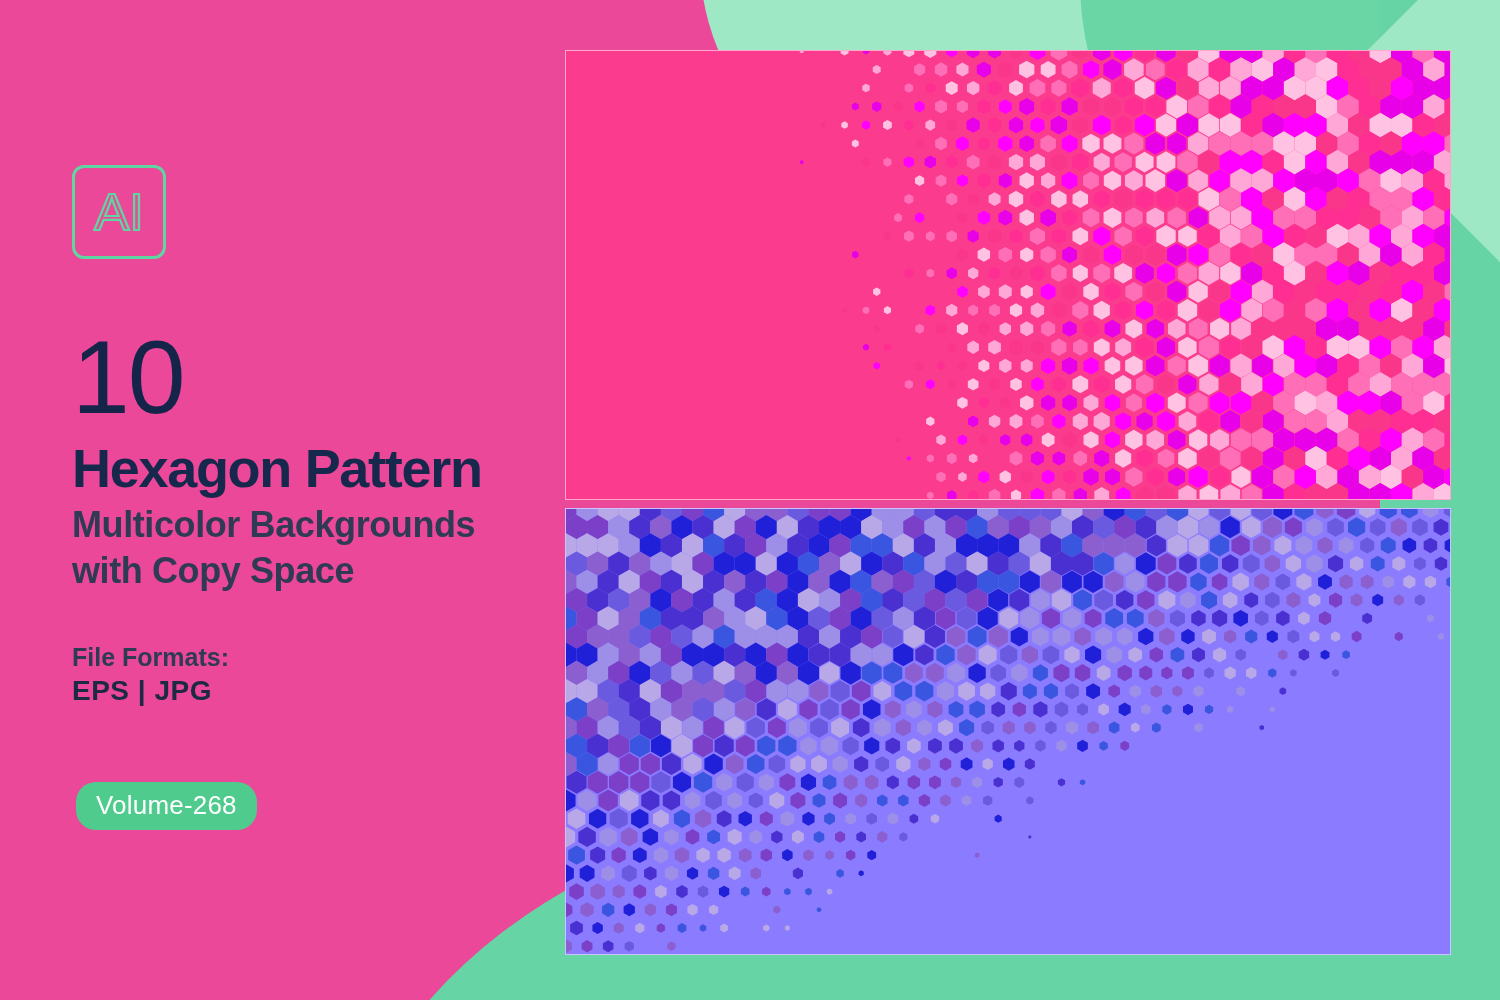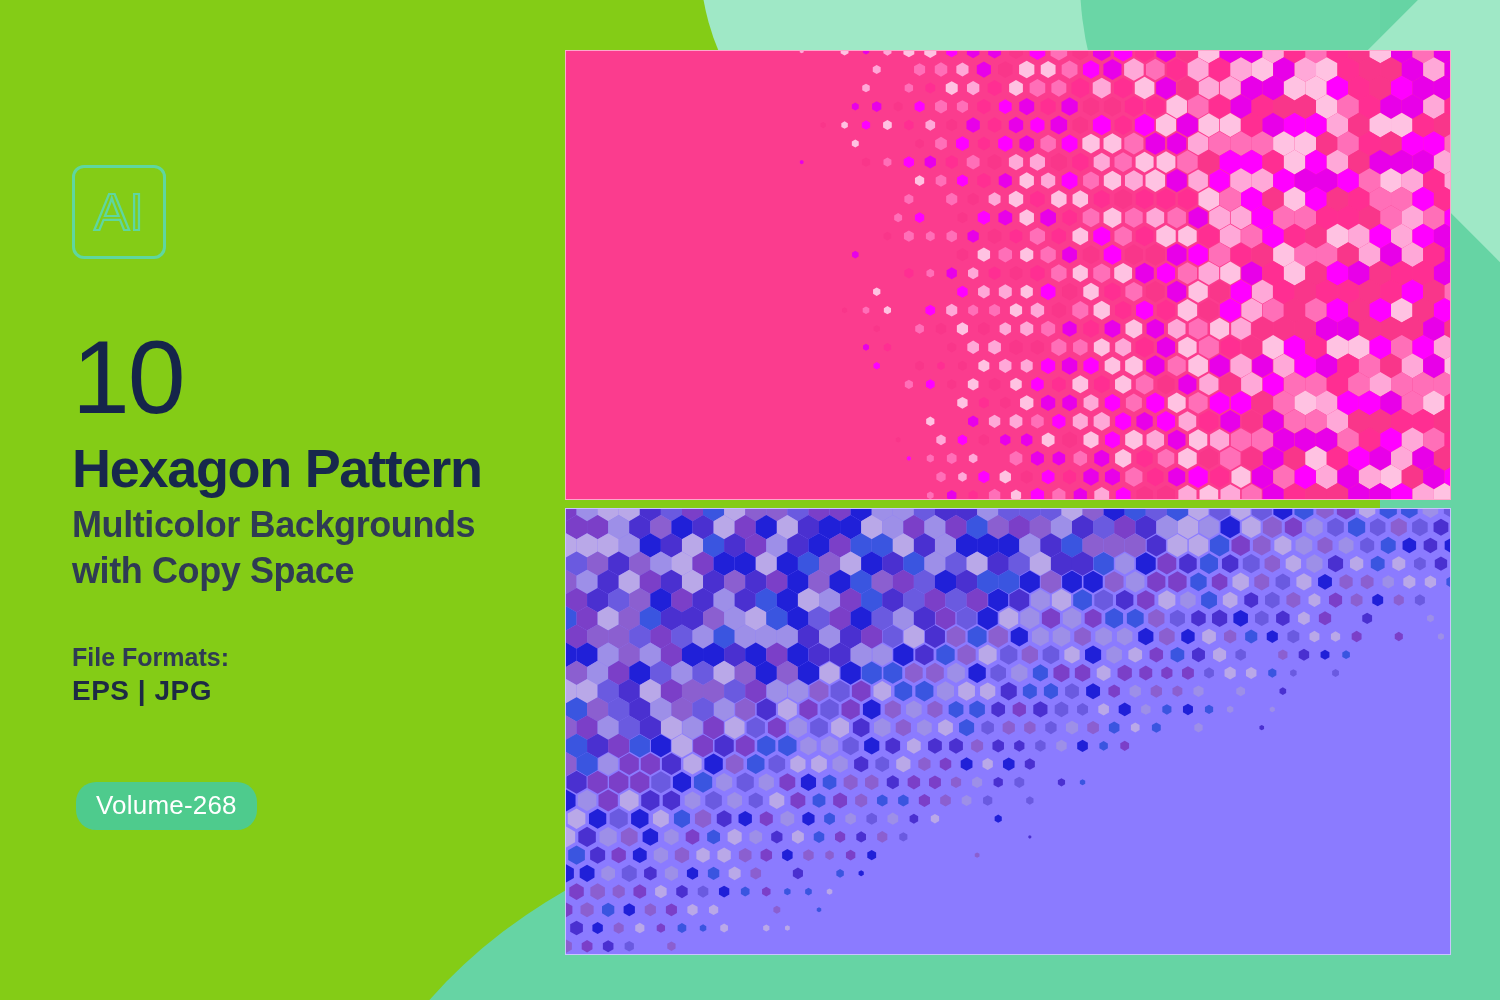--- a/index.html
+++ b/index.html
@@ -5,21 +5,21 @@
   * { margin:0; padding:0; box-sizing:border-box; }
   html,body { width:1500px; height:1000px; overflow:hidden; }
   body {
     font-family:"Liberation Sans", sans-serif;
     background:#f2f2f2;
     position:relative;
   }
   #stage {
     position:absolute; left:0; top:0;
     width:1500px; height:1000px;
-    background:#84cc16;
+    background:#ec4899;
     overflow:hidden;
     padding-left:40px;
   }
 
   
   .blob { position:absolute; border-radius:50%; }
   #blob-mint-top {
     width:900px; height:640px;
     left:700px; top:-360px;
     background:#9fe8c6;

